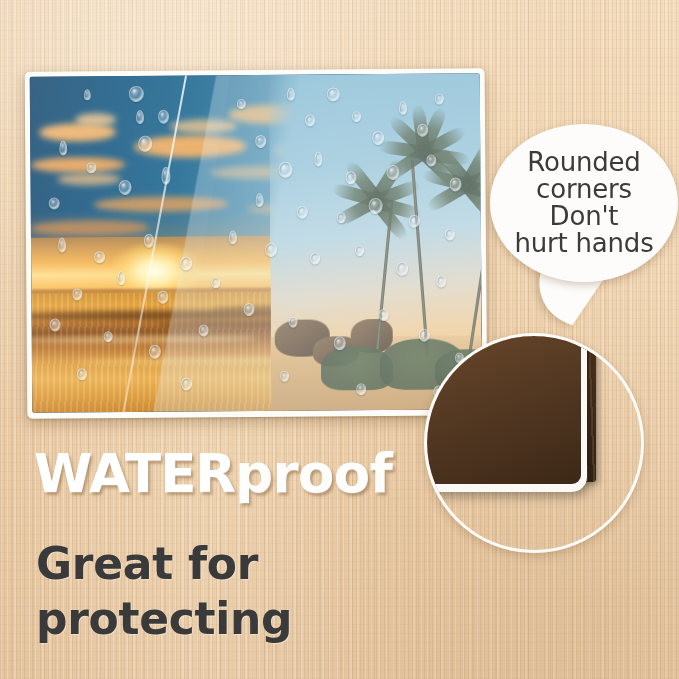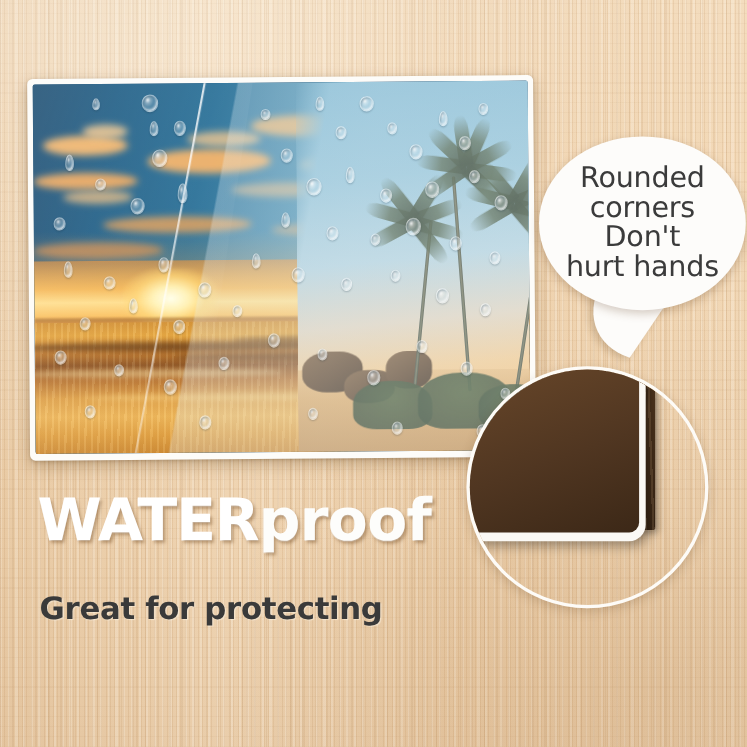--- a/index.html
+++ b/index.html
@@ -307,21 +307,21 @@
   #headline .w-strong{
     color:#ffffff;font-weight:bold;letter-spacing:-1px;
     font-family:"DejaVu Sans", sans-serif;
   }
   #headline .w-soft{
     color:#fdfdfb;font-weight:bold;letter-spacing:-.6px;
     font-family:"DejaVu Sans", sans-serif;
   }
   #subhead{
     position:absolute;left:36px;top:536px;width:400px;
-    color:#3a3a3a;font-weight:bold;font-size:28px;line-height:1.26;
+    color:#3a3a3a;font-weight:bold;font-size:44px;line-height:1.26;
     letter-spacing:-.3px;
     font-family:"DejaVu Sans", sans-serif;
     text-shadow:1px 1px 1px rgba(255,250,240,.45);
   }
   .sub-line{display:block;}
 </style>
 </head>
 <body>
 
 <div id="stage">

